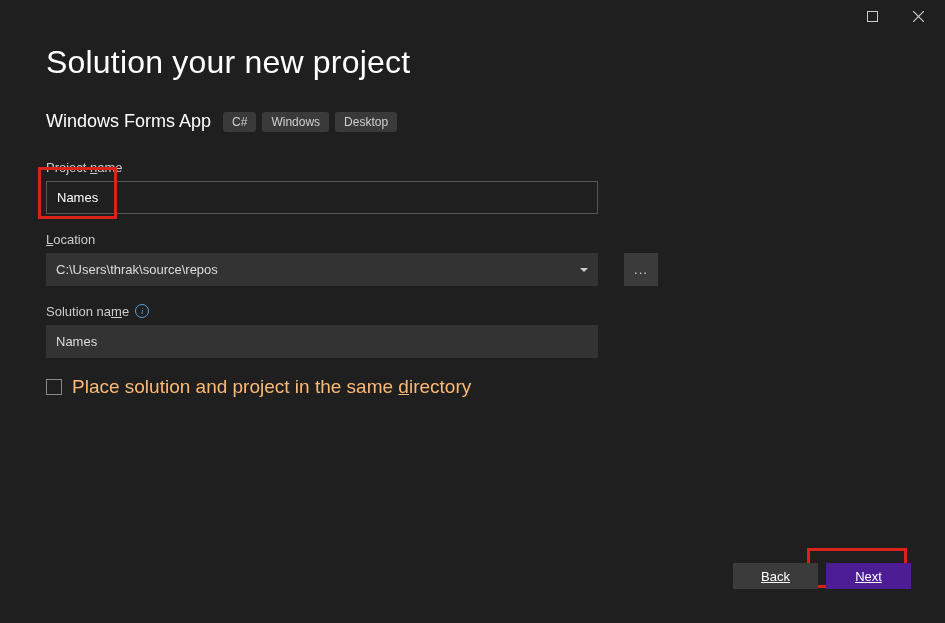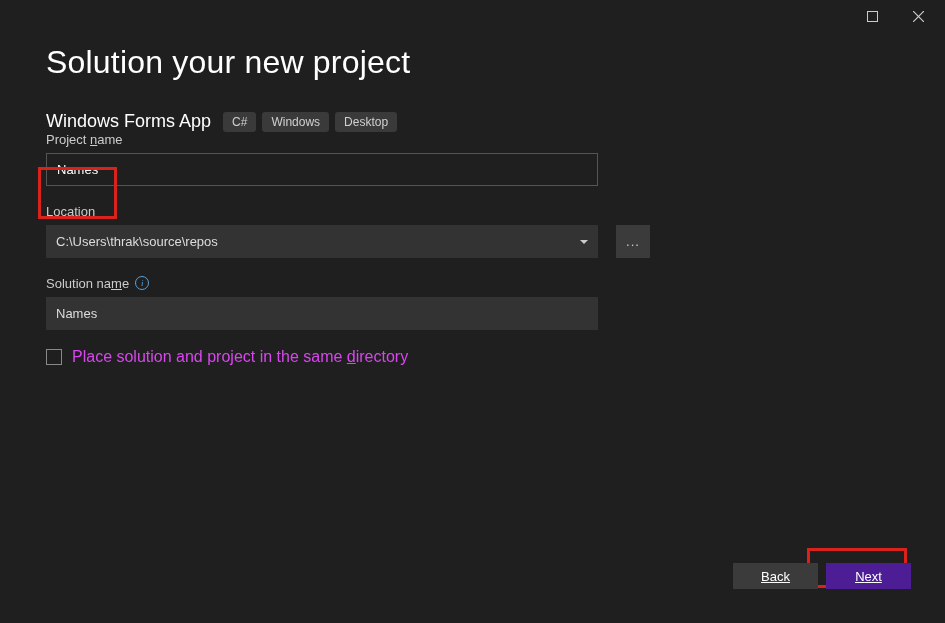--- a/index.html
+++ b/index.html
@@ -33,20 +33,21 @@
     .page-title {
       font-size: 32px;
       font-weight: 400;
       margin-bottom: 30px;
       letter-spacing: 0.2px;
     }
     .template-row {
       display: flex;
       align-items: center;
       gap: 12px;
+      margin-bottom: 28px;
     }
     .template-name {
       font-size: 18px;
       font-weight: 400;
     }
     .tags { display: flex; gap: 6px; }
     .tag {
       background: #3a3a3a;
       color: #d0d0d0;
       font-size: 12px;
@@ -81,21 +82,21 @@
       height: 33px;
       background: #1f1f1f;
       border: 1px solid #555555;
       color: #ffffff;
       padding: 0 10px;
       font-size: 13px;
       outline: none;
     }
     .location-row {
       display: flex;
-      gap: 18px;
+      gap: 26px;
       align-items: center;
     }
     .combo {
       width: 552px;
       height: 33px;
       background: #333333;
       border: none;
       color: #dddddd;
       padding: 0 10px;
       font-size: 13px;
@@ -137,22 +138,22 @@
       gap: 10px;
       margin-top: 10px;
     }
     .checkbox {
       width: 16px;
       height: 16px;
       border: 1px solid #888888;
       background: transparent;
     }
     .checkbox-label {
-      font-size: 16px;
-      color: #d946ef;
+      font-size: 19px;
+      color: #fdba74;
       text-align: center;
     }
     .highlight-red {
       border: 3px solid #d9221c;
       position: absolute;
       pointer-events: none;
     }
     .footer {
       position: absolute;
       bottom: 34px;

